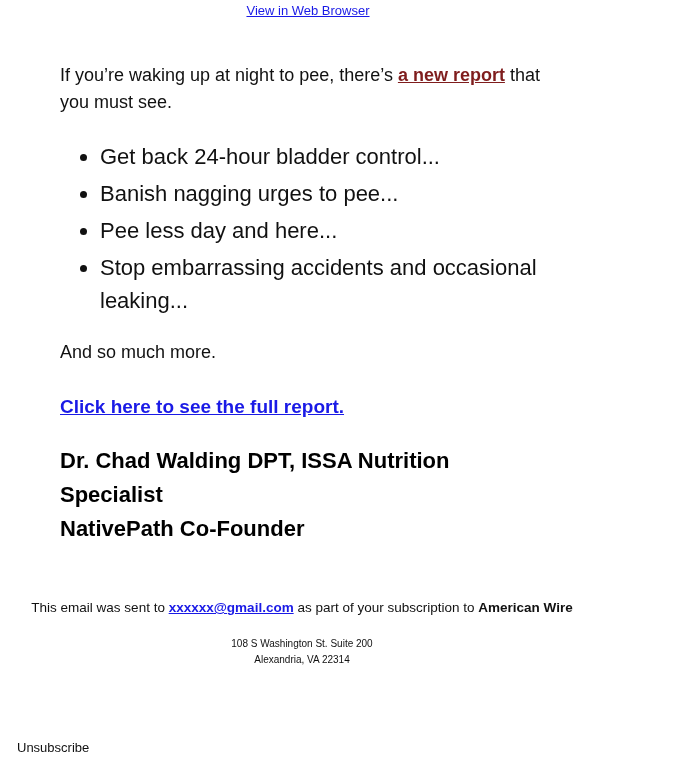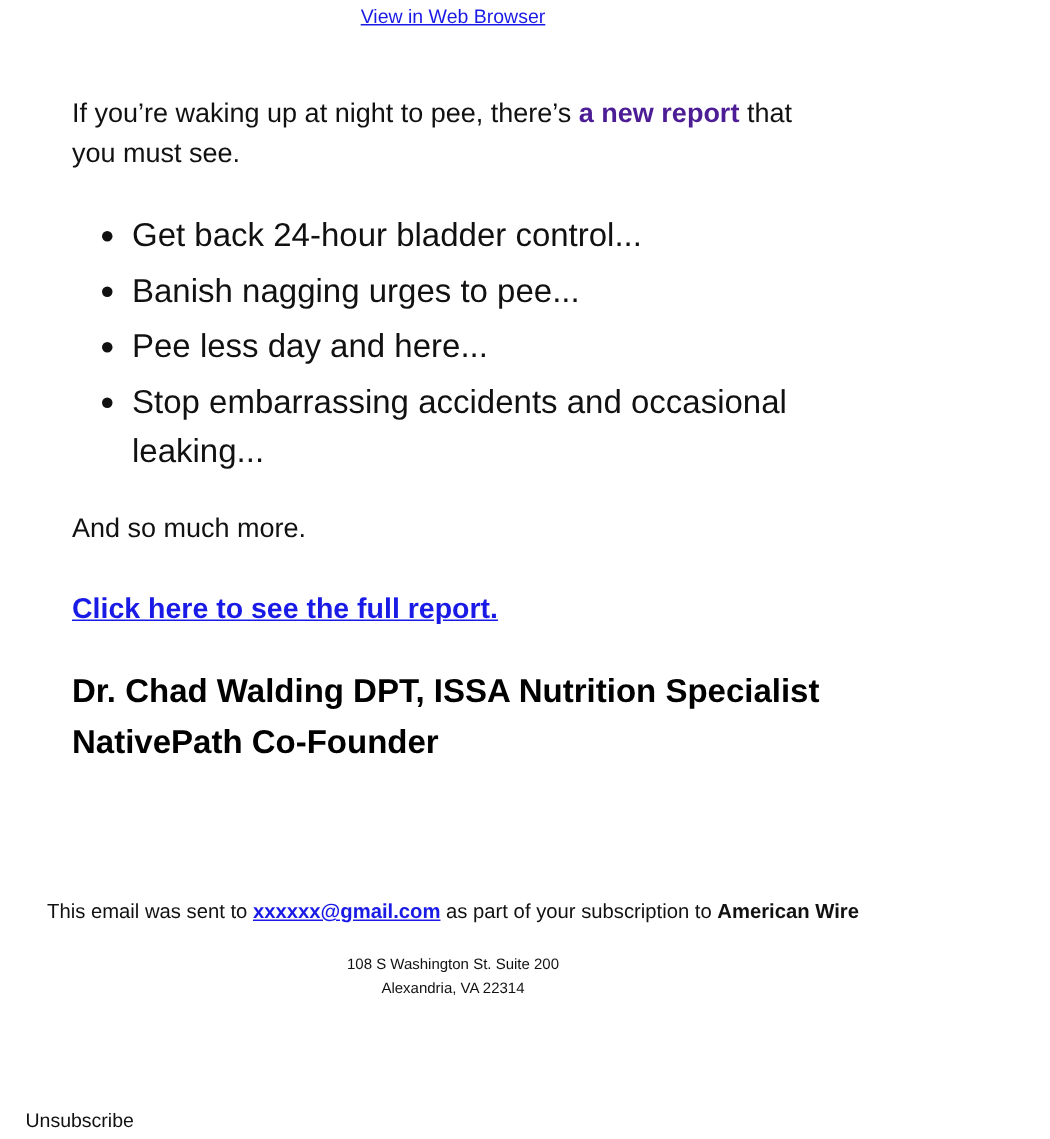--- a/index.html
+++ b/index.html
@@ -13,20 +13,21 @@
     font-family: "Liberation Sans", sans-serif;
     color: #000000;
     position: relative;
     overflow: hidden;
   }
   .page {
     width: 604px;
     height: 759px;
     box-sizing: border-box;
     position: relative;
+    padding-left: 12px;
   }
   .webview-bar {
     text-align: center;
     padding-top: 3px;
     font-size: 13px;
   }
   .webview-link {
     color: #1a1ae6;
     text-decoration: underline;
     cursor: pointer;
@@ -38,21 +39,22 @@
   p.para {
     font-size: 18px;
     line-height: 1.5;
     margin: 0 0 22px 0;
     color: #111111;
   }
   p.para:first-of-type {
     margin-bottom: 24px;
   }
   .inline-link {
-    color: #4c1d95;
+    color: #7f1d1d;
+    text-decoration: underline;
     font-weight: bold;
     cursor: pointer;
   }
   ul.bullets {
     margin: 0 0 22px 0;
     padding-left: 40px;
     list-style: disc;
   }
   ul.bullets li {
     font-size: 22px;

